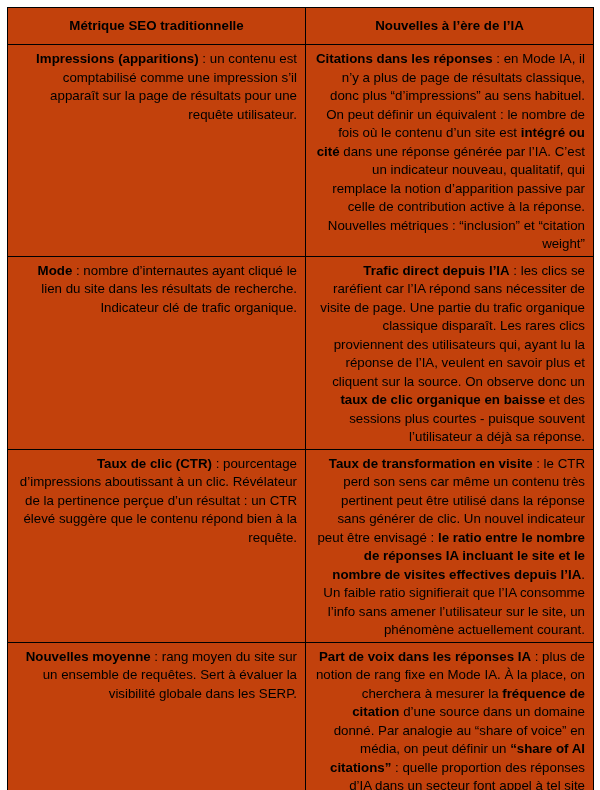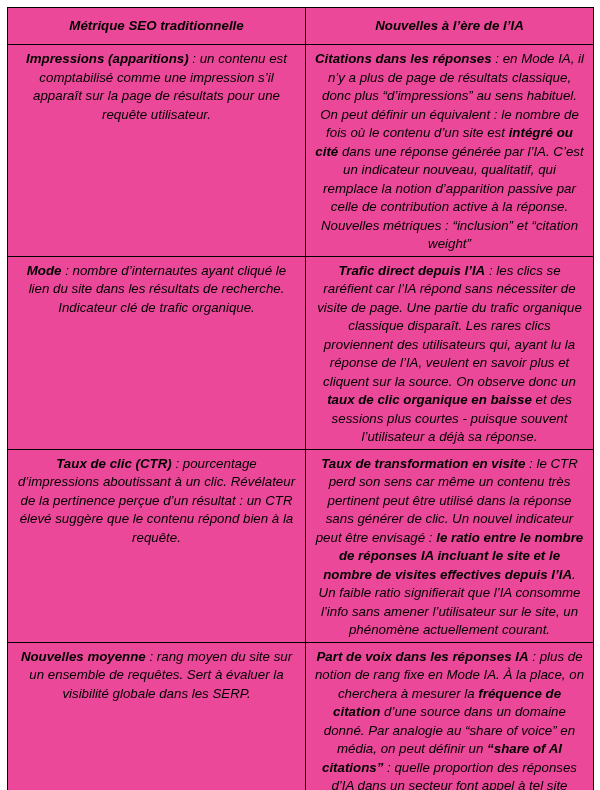--- a/index.html
+++ b/index.html
@@ -23,36 +23,35 @@
     width: 586px;
     font-family: "Liberation Sans", "DejaVu Sans", sans-serif;
     font-size: 13.3px;
     color: #000000;
   }
   col.col-left  { width: 298px; }
   col.col-right { width: 288px; }
   table.seo-table th,
   table.seo-table td {
     border: 1.4px solid #000000;
-    background: #ec4899;
-    font-style: italic;
+    background: #c2410c;
   }
   table.seo-table th {
     font-weight: bold;
     text-align: center;
     vertical-align: middle;
     height: 32px;
     padding: 2px 6px;
     line-height: 1.2;
   }
   table.seo-table td {
     vertical-align: top;
     padding: 5px 8px 2px 8px;
     line-height: 18.5px;
-    text-align: center;
+    text-align: right;
   }
   tr.r1 { height: 188px; }
   tr.r2 { height: 166px; }
   tr.r3 { height: 187px; margin-top: 44px; }
   tr.r4 { height: 199px; }
   .run-b { font-weight: bold; }
 </style>
 </head>
 <body>
 

